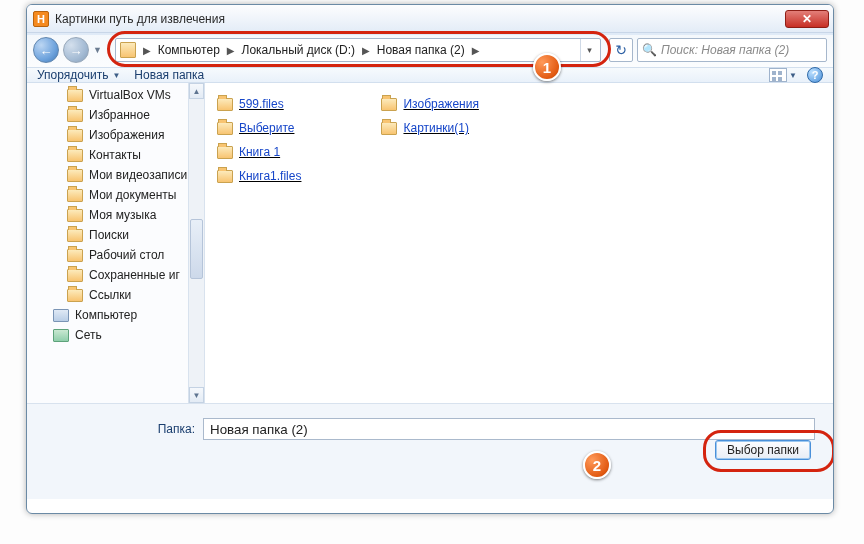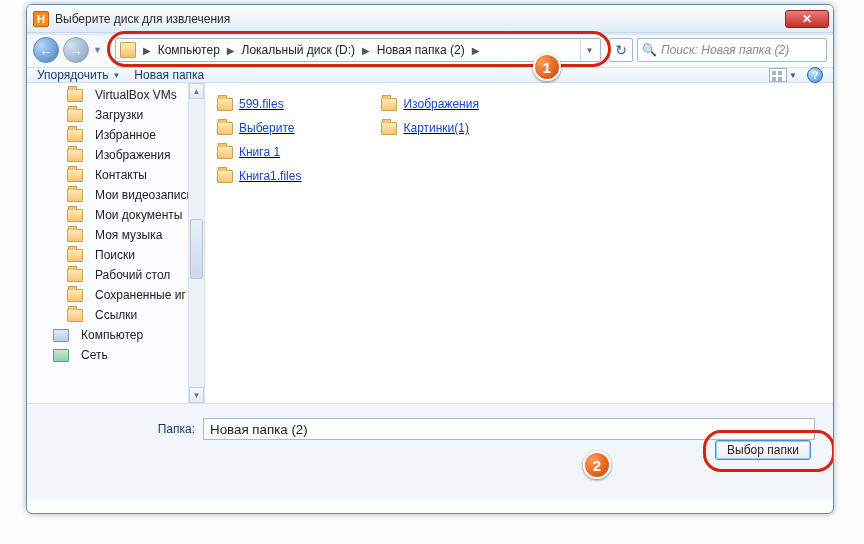--- a/index.html
+++ b/index.html
@@ -143,21 +143,21 @@
     width: 178px;
     border-right: 1px solid #d8e2ee;
     background: #fbfcfe;
     overflow: hidden;
     padding: 2px 0;
     position: relative;
   }
   .tree-item {
     display:flex; align-items:center;
     height: 20px; padding-left: 26px;
-    color:#222; gap:12px;
+    color:#222; gap:6px;
     white-space: nowrap;
   }
   .tree-item.depth2 { padding-left: 40px; }
   .folder-icn {
     width:16px; height:13px;
     background: linear-gradient(#fceabb, #f8c471);
     border:1px solid #caa24f; border-radius:1px;
     position: relative; flex-shrink:0;
   }
   .folder-icn::before { content:""; position:absolute; top:-4px; left:0; width:7px; height:3px; background:#f8c471; border:1px solid #caa24f; border-bottom:none;}
@@ -228,21 +228,21 @@
   .badge2 { right: 222px; bottom: 34px; }
 </style>
 </head>
 <body>
 
 <div class="canvas">
   <div class="dialog">
 
     <div class="titlebar">
       <div class="app-icon">H</div>
-      <div class="title-text">Выберите диск для извлечения</div>
+      <div class="title-text">Картинки путь для извлечения</div>
       <div class="win-close">
         <span>✕</span>
       </div>
     </div>
 
     <div class="navrow">
       <div class="navbtn">
         <span>←</span>
       </div>
       <div class="navbtn disabled">
@@ -292,24 +292,20 @@
     </div>
 
     <div class="split">
       <div class="sidebar">
         <div class="tree-item depth2">
             <div class="folder-icn"></div>
             <span>VirtualBox VMs</span>
           </div>
         <div class="tree-item depth2">
             <div class="folder-icn"></div>
-            <span>Загрузки</span>
-          </div>
-        <div class="tree-item depth2">
-            <div class="folder-icn"></div>
             <span>Избранное</span>
           </div>
         <div class="tree-item depth2">
             <div class="folder-icn"></div>
             <span>Изображения</span>
           </div>
         <div class="tree-item depth2">
             <div class="folder-icn"></div>
             <span>Контакты</span>
           </div>

